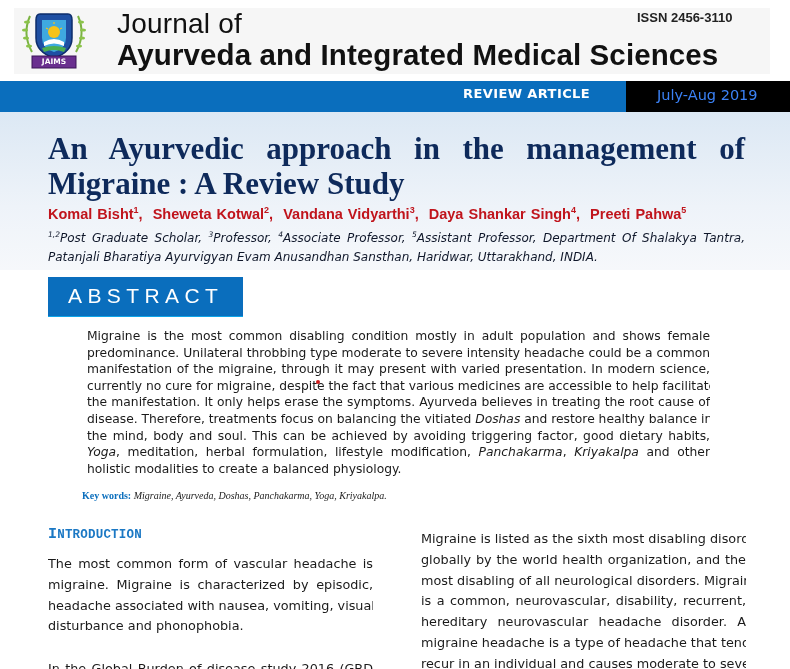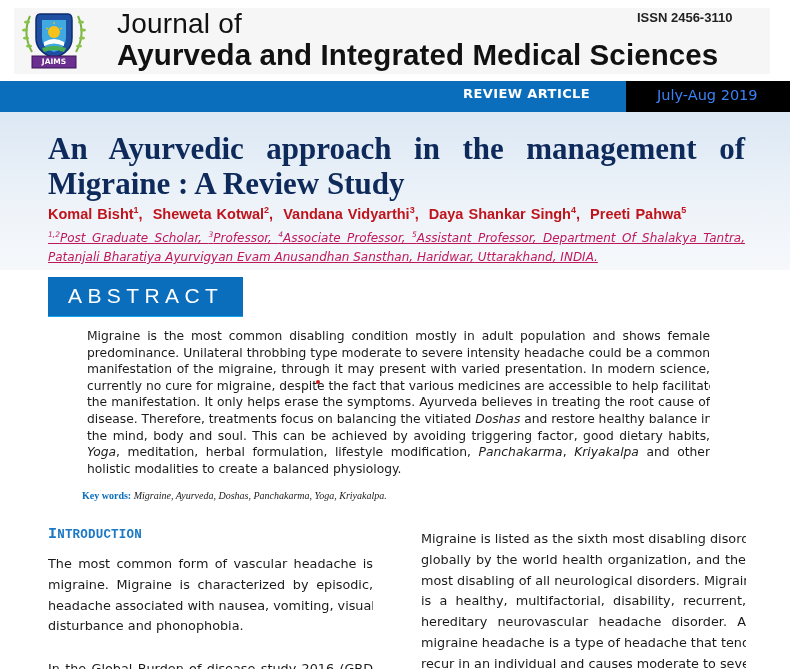--- a/index.html
+++ b/index.html
@@ -16,21 +16,21 @@
   .band { position: absolute; left: 0; top: 81px; width: 790px; height: 31px; background: #0a6ebd; }
   .band-type { position: absolute; left: 463px; top: 86px; font-family: "DejaVu Sans", sans-serif; font-size: 13px; font-weight: bold; color: #ffffff; letter-spacing: 0.4px; }
   .band-date-box { position: absolute; left: 626px; top: 81px; width: 164px; height: 31px; background: #000000; }
   .band-date { position: absolute; left: 657px; top: 87px; font-family: "DejaVu Sans", sans-serif; font-size: 14.5px; color: #3b82f6; }
 
   .title-area { position: absolute; left: 0; top: 112px; width: 790px; height: 158px; background: linear-gradient(#dce8f4, #eef3f9 60%, #f6f8fb); }
   .title { position: absolute; left: 48px; top: 131px; width: 697px; font-family: "Liberation Serif", serif; font-size: 31px; line-height: 35px; color: #0e2a5b; text-align: justify; text-align-last: left; }
   .title .l1 { display: block; text-align: justify; text-align-last: justify; }
   .authors { position: absolute; left: 48px; top: 206px; font-family: "Liberation Sans", sans-serif; font-size: 14.5px; font-weight: bold; color: #c0141c; white-space: nowrap; word-spacing: 1px; }
   .authors sup { font-size: 9px; vertical-align: super; line-height: 0; }
-  .affil { position: absolute; left: 48px; top: 229px; width: 697px; font-family: "DejaVu Sans", sans-serif; font-size: 12px; font-style: italic; line-height: 19px; color: #be185d; text-align: justify; text-decoration: underline; }
+  .affil { position: absolute; left: 48px; top: 229px; width: 697px; font-family: "DejaVu Sans", sans-serif; font-size: 12px; font-style: italic; line-height: 19px; color: #0f172a; text-align: justify; }
   .affil .l1 { display: block; text-align: justify; text-align-last: justify; }
   .affil sup { font-size: 7.5px; vertical-align: super; line-height: 0; }
 
   .abstract-tag { position: absolute; left: 48px; top: 277px; width: 195px; height: 40px; background: #0a6ebd; border-bottom: 1px solid #0ea5e9; }
   .abstract-tag span { position: absolute; left: 20px; top: 7px; font-family: "Liberation Sans", sans-serif; font-size: 21px; color: #ffffff; letter-spacing: 5.4px; }
 
   .abstract { position: absolute; left: 87px; top: 328px; width: 623px; font-family: "DejaVu Sans", sans-serif; font-size: 12.3px; line-height: 16.6px; color: #1a1a1a; }
   .abstract .line { display: block; white-space: nowrap; text-align: justify; text-align-last: justify; height: 16.6px; overflow: hidden; }
   .abstract .line.last { text-align-last: left; }
   .abstract i { font-style: italic; }
@@ -149,17 +149,17 @@
   <span class="line last">disturbance and phonophobia.</span>
 </div>
 <div class="col col-left-cut">
   <span class="line">In the Global Burden of disease study 2016 (GBD</span>
 </div>
 
 <div class="col col-right">
   <span class="line">Migraine is listed as the sixth most disabling disorder</span>
   <span class="line">globally by the world health organization, and the</span>
   <span class="line">most disabling of all neurological disorders. Migraine</span>
-  <span class="line">is a healthy, multifactorial, disability, recurrent,</span>
+  <span class="line">is a common, neurovascular, disability, recurrent,</span>
   <span class="line">hereditary neurovascular headache disorder. A</span>
   <span class="line">migraine headache is a type of headache that tends to</span>
   <span class="line">recur in an individual and causes moderate to severe</span>
 </div>
 
 </body></html>

